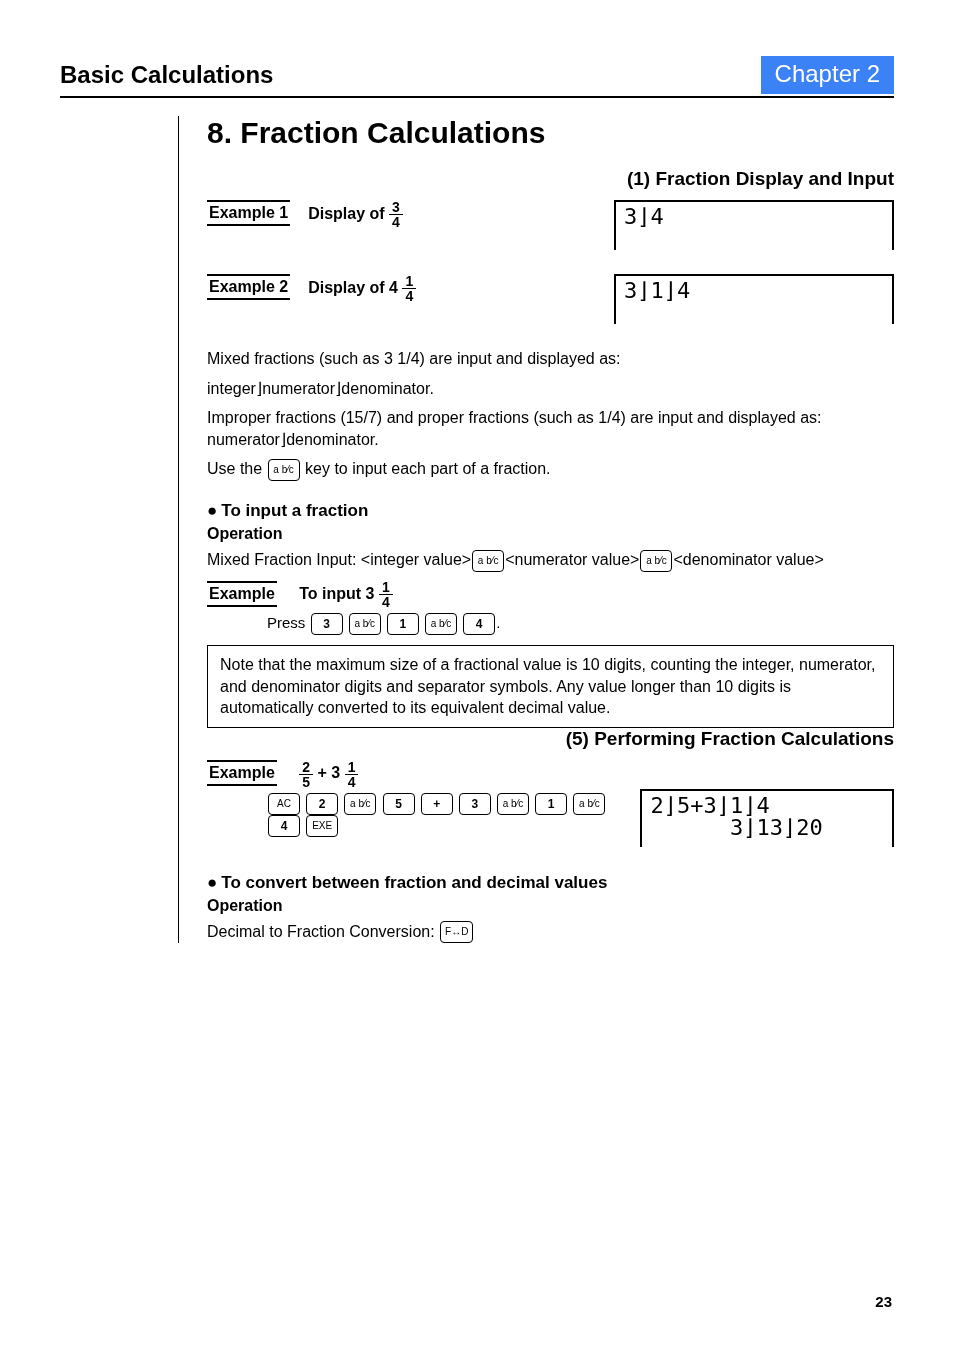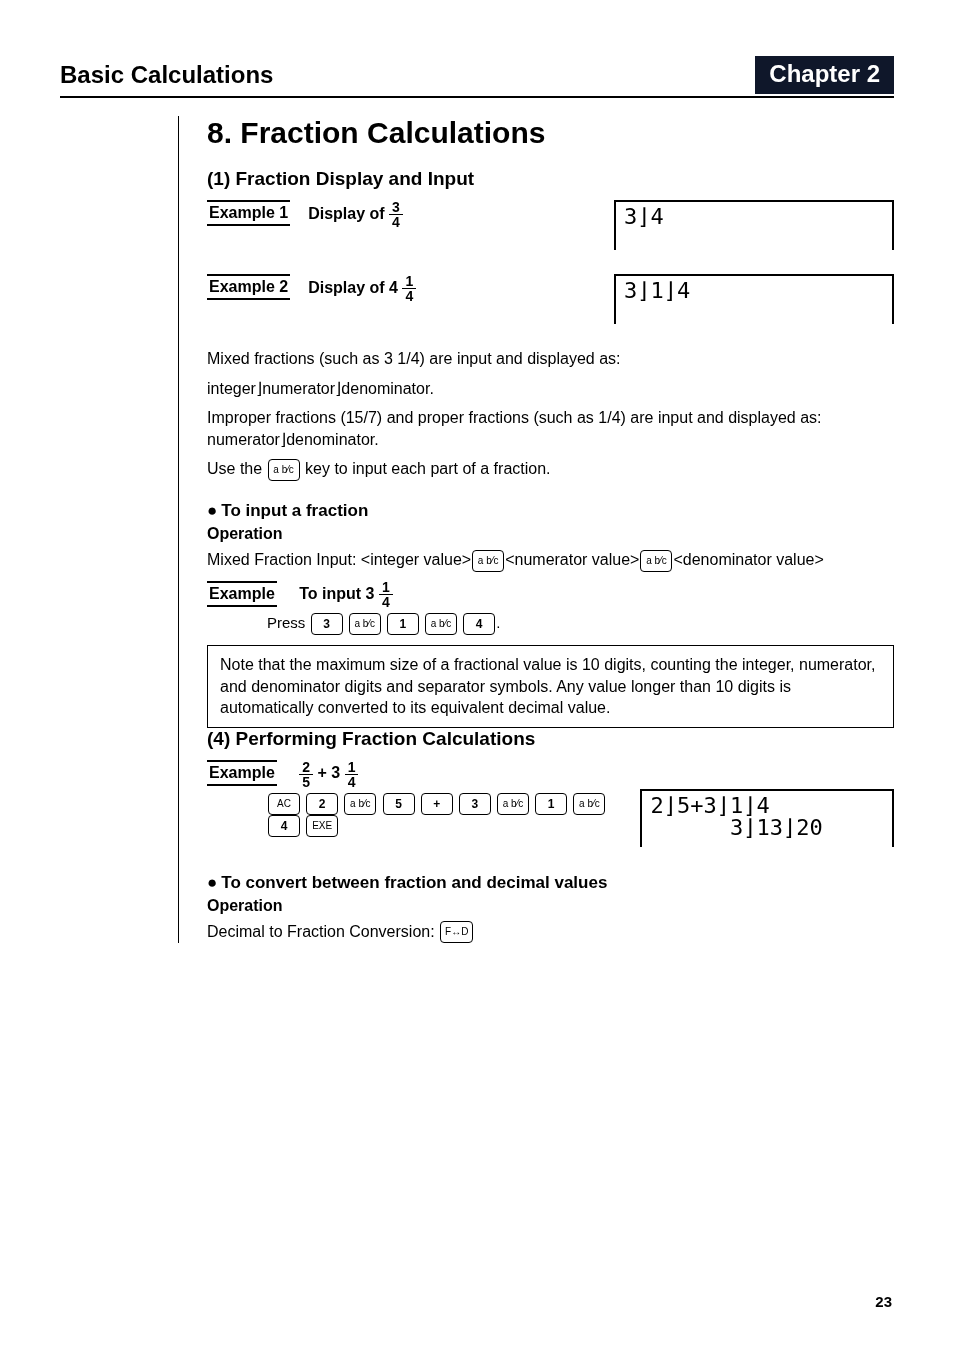--- a/index.html
+++ b/index.html
@@ -21,42 +21,43 @@
     border-bottom: 2px solid #000;
     padding-bottom: 2px;
     margin-bottom: 18px;
   }
   .tb-title {
     font-size: 24px;
     font-weight: bold;
     white-space: nowrap;
   }
   .tb-chap {
-    background: #0f172a;
+    background: #3b82f6;
     color: #fff;
     font-size: 24px;
-    font-weight: bold;
+    font-weight: normal;
     padding: 4px 14px 6px 14px;
     margin-left: 16px;
     white-space: nowrap;
   }
   .content {
     border-left: 1px solid #000;
     padding-left: 28px;
     margin-left: 118px;
   }
   h1.sec-title {
     font-size: 30px;
     font-weight: 900;
     margin: 0 0 18px 0;
   }
   h2.sub-title {
     font-size: 19px;
     font-weight: 900;
     margin: 0 0 10px 0;
+    text-align: right;
   }
   .row {
     display: flex;
     align-items: flex-start;
     margin-bottom: 24px;
   }
   .ex-lbl {
     font-size: 16px;
     font-weight: bold;
     border-top: 2px solid #000;
@@ -235,21 +236,21 @@
       <span>Press </span>
       <span class="key">3</span>
       <span class="key key-sm">a b⁄c</span>
       <span class="key">1</span>
       <span class="key key-sm">a b⁄c</span>
       <span class="key">4</span><span>.</span>
     </div>
 
     <div class="note-box">Note that the maximum size of a fractional value is 10 digits, counting the integer, numerator, and denominator digits and separator symbols. Any value longer than 10 digits is automatically converted to its equivalent decimal value.</div>
 
-    <h2 class="sub-title sec2">(4) Performing Fraction Calculations</h2>
+    <h2 class="sub-title sec2">(5) Performing Fraction Calculations</h2>
 
     <div>
       <span class="ex-lbl">Example</span>
       <span class="ex-body" style="margin-left:18px;">
         <span class="frac">
           <span class="num">2</span>
           <span class="den">5</span>
         </span>
         <span> + 3</span>
         <span class="frac">

